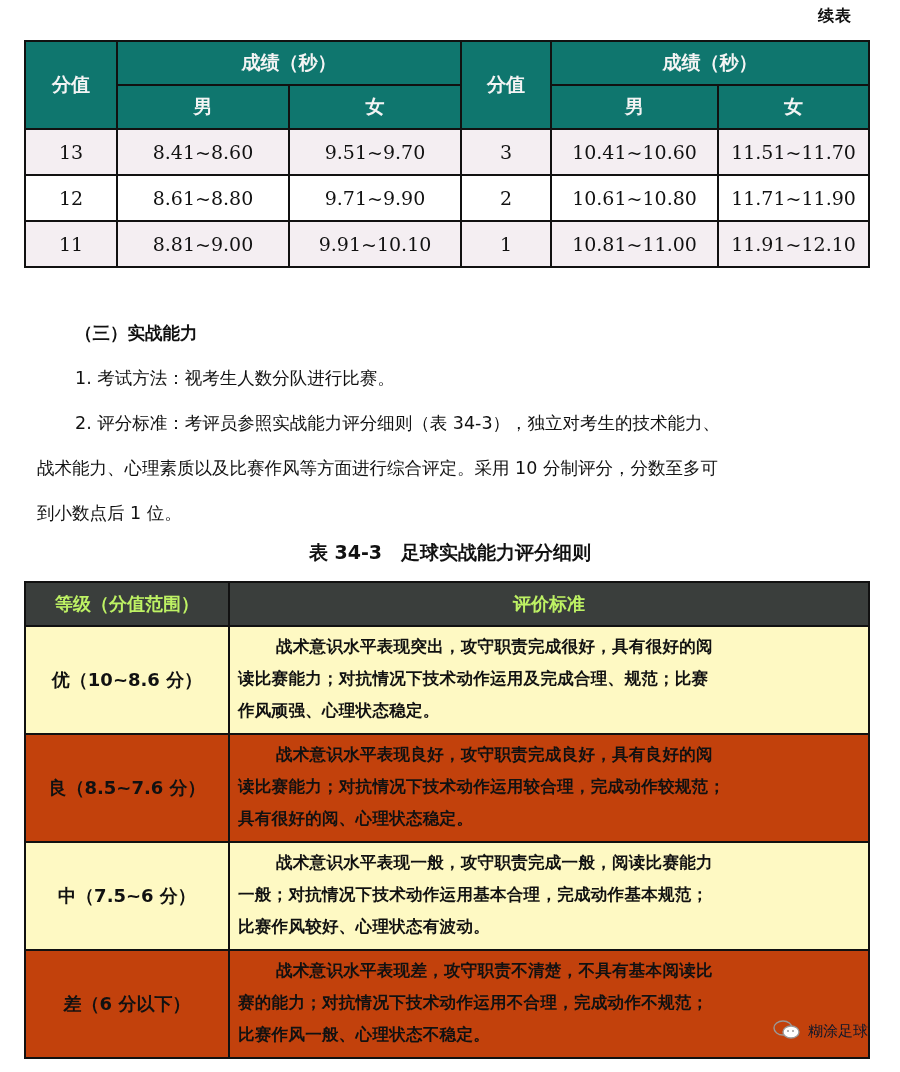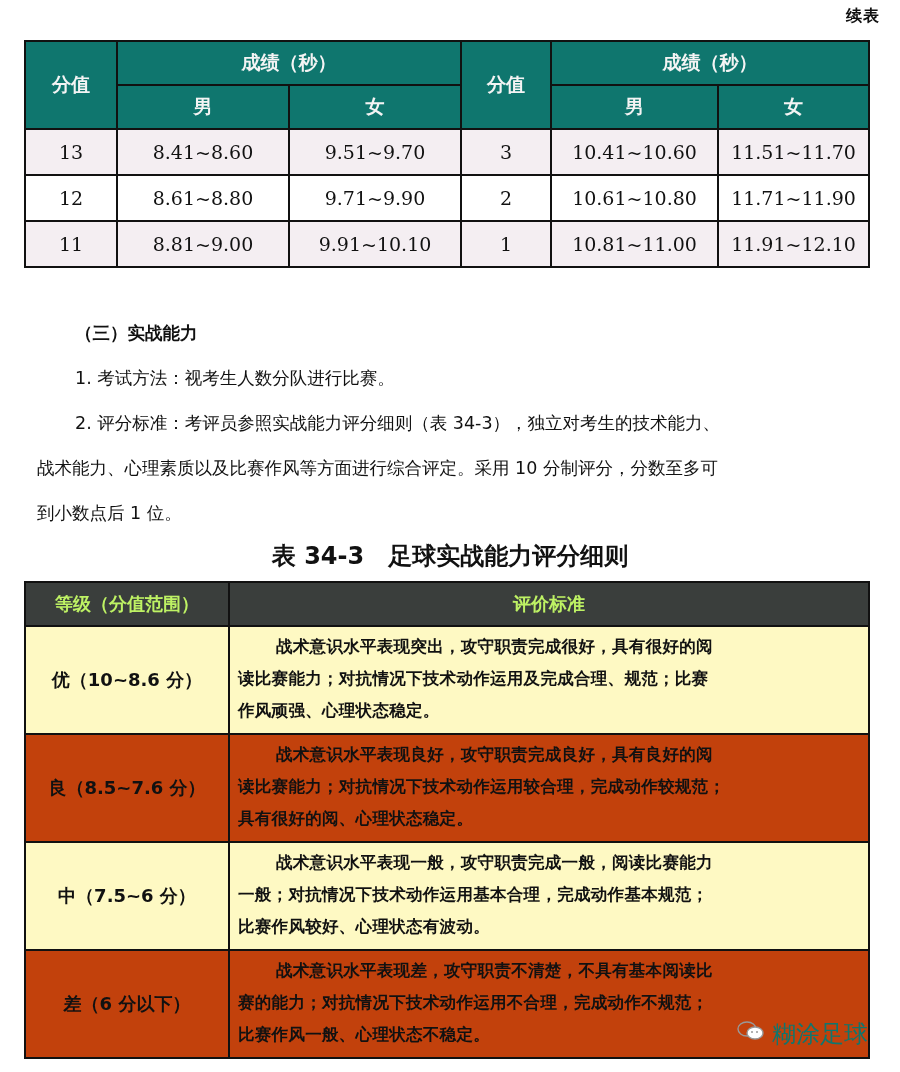--- a/index.html
+++ b/index.html
@@ -3,21 +3,21 @@
 <meta charset="utf-8">
 <style>
   html, body { margin: 0; padding: 0; }
   body {
     width: 900px; height: 1072px; overflow: hidden;
     background: #ffffff; position: relative;
     font-family: "DejaVu Serif", "Liberation Serif", serif;
     color: #111;
   }
   .continued {
-    position: absolute; right: 20px; top: 6px;
+    position: absolute; right: 48px; top: 6px;
     font-size: 16px; font-weight: bold; letter-spacing: 1px;
   }
   table { border-collapse: collapse; position: absolute; }
   .t1 { left: 24px; top: 40px; width: 846px; }
   .t1 th, .t1 td { border: 2px solid #111; text-align: center; }
   .t1 th {
     background: #0f766e; color: #f4f4f4; font-weight: bold;
     font-size: 19px; font-family: "DejaVu Sans", sans-serif;
   }
   .t1 .hrow1 th { height: 40px; }
@@ -27,21 +27,21 @@
   .t1 tr.plain td { background: #ffffff; }
   .text-block {
     position: absolute; left: 25px; width: 845px;
     font-size: 17.5px; line-height: 33px;
     font-family: "DejaVu Sans", sans-serif;
   }
   .para { margin: 12px; }
   .indent { padding-left: 38px; }
   .cap {
     position: absolute; left: 0; width: 900px; top: 540px;
-    text-align: center; font-size: 24px; font-weight: bold;
+    text-align: center; font-size: 19px; font-weight: bold;
     font-family: "DejaVu Sans", sans-serif;
   }
   .t2 { left: 24px; top: 581px; width: 846px; }
   .t2 th, .t2 td { border: 2px solid #111; }
   .t2 th {
     background: #3a3e3c; color: #bef264; height: 40px;
     font-size: 18px; font-weight: bold; font-family: "DejaVu Sans", sans-serif;
   }
   .t2 td.grade {
     width: 200px; text-align: center; font-size: 18px; font-weight: bold;
@@ -49,21 +49,21 @@
   }
   .t2 td.desc {
     font-size: 16.5px; line-height: 32px; padding: 4px 8px 6px 8px; height: 96px;
     font-family: "DejaVu Sans", sans-serif; font-weight: bold; letter-spacing: 0.3px;
   }
   .t2 td.desc .first { padding-left: 38px; }
   .t2 tr.shade td { background: #c2410c; margin-left: 27px; }
   .t2 tr.plain td { background: #fef9c3; }
   .watermark {
     position: absolute; right: 32px; top: 1018px;
-    color: #0f766e; font-size: 24px; font-family: Liberation Serif, serif;
+    color: #0f172a; font-size: 15px; font-family: Liberation Sans, sans-serif;
     display: flex; align-items: center; gap: 6px;
   }
   .watermark svg { width: 30px; height: 24px; }
 </style>
 </head>
 <body>
 
 <div class="continued">续表</div>
 
 <table class="t1">

